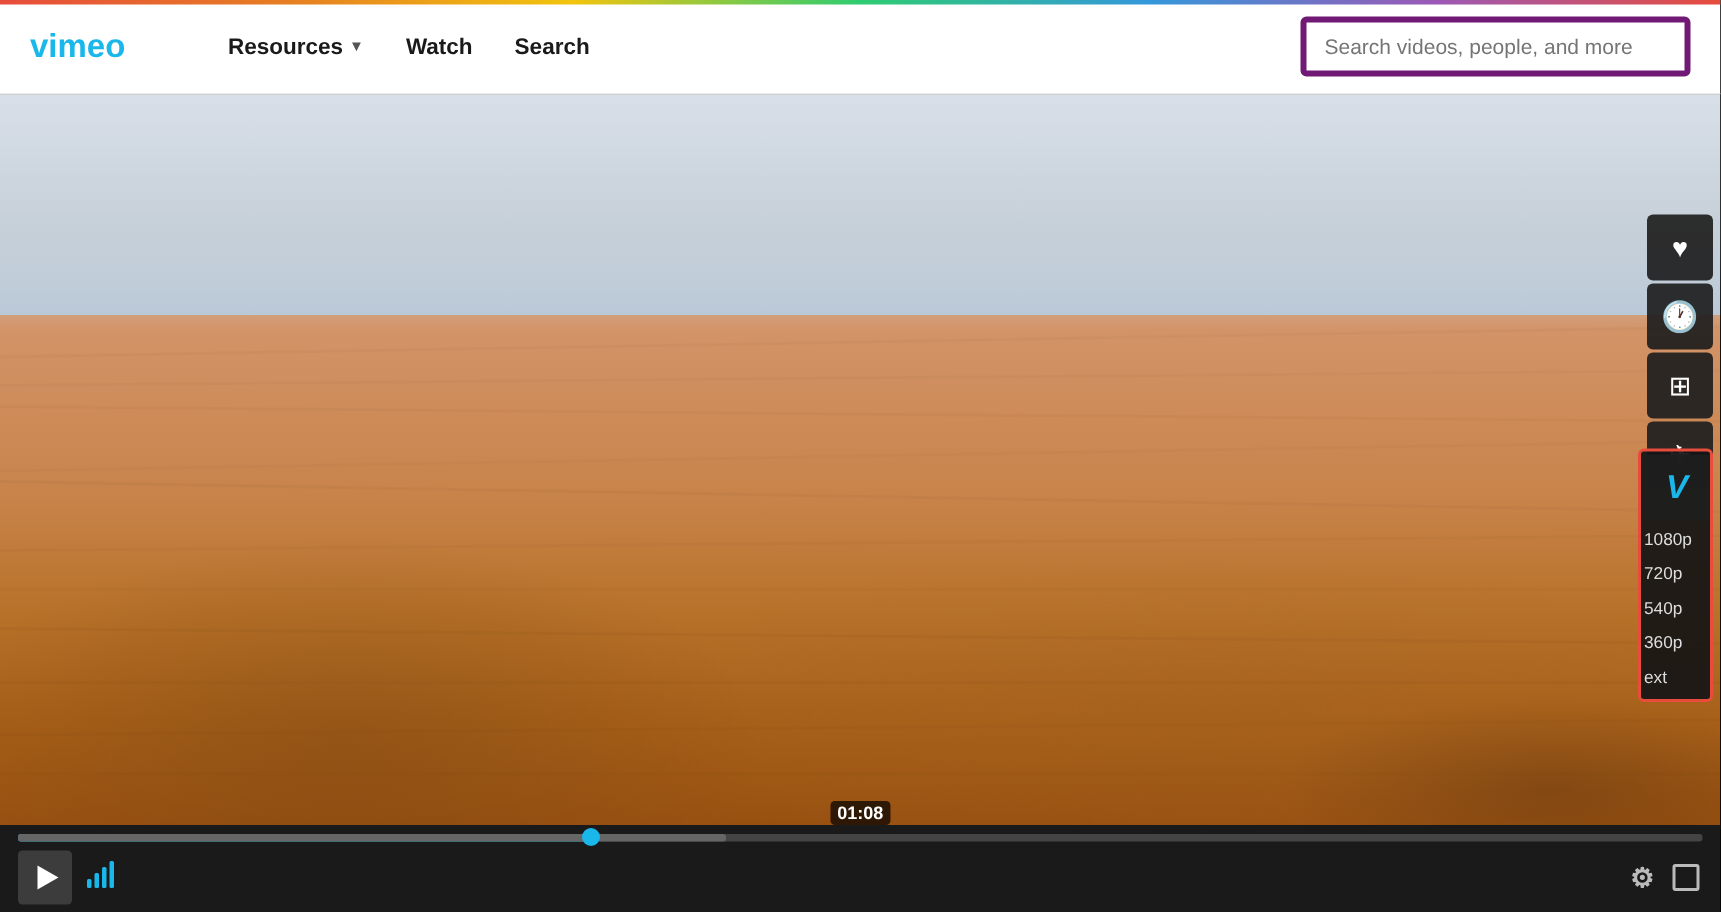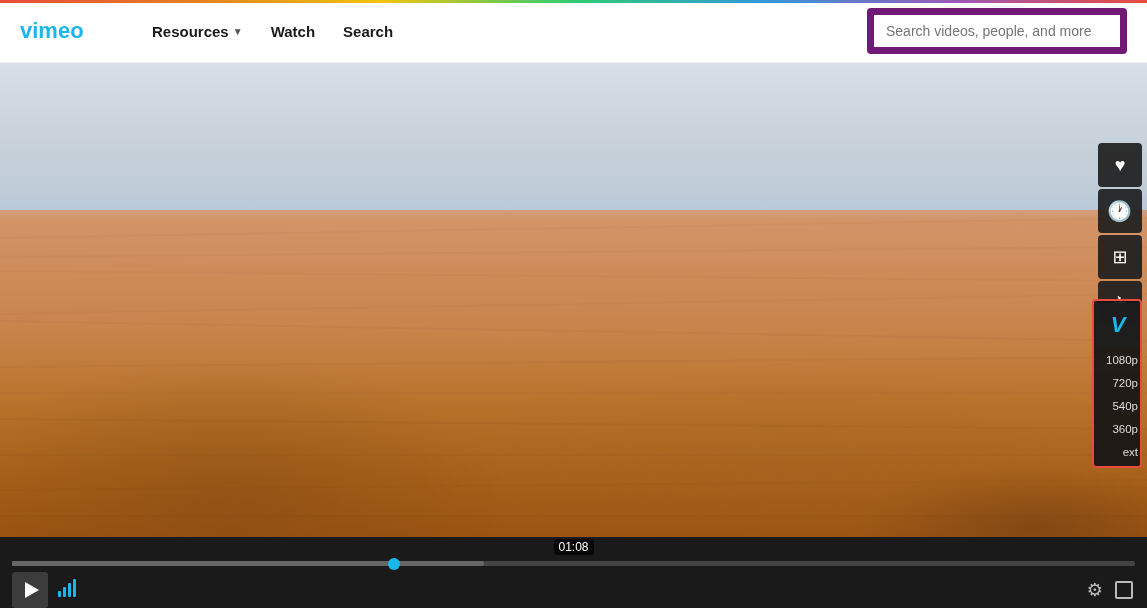--- a/index.html
+++ b/index.html
@@ -45,21 +45,21 @@
       display: flex; align-items: center; gap: 4px;
     }
     .nav-resources .arrow {
       font-size: 10px; color: #555;
     }
 
     .nav-search {
       margin-left: auto;
       width: 260px;
       height: 36px;
-      border: 7px solid #701a75;
+      border: 4px solid #701a75;
       border-radius: 4px;
       padding: 16px 12px;
       font-size: 14px;
       color: #999;
       outline: none;
     }
 
     
     #video-container {
       position: relative;
@@ -169,38 +169,39 @@
       color: #1ab7ea;
       font-size: 22px;
       font-weight: 900;
       font-style: italic;
       line-height: 1;
     }
 
     .quality-option {
       display: block;
       width: 100%;
-      text-align: right;
+      text-align: left;
       padding: 4px 2px;
       font-size: 11.5px;
       color: #ddd;
       cursor: pointer;
       line-height: 1.3;
     }
 
     
     #controls-bar {
       position: absolute;
       bottom: 0; left: 0; right: 0;
-      height: 71px;
+      height: 58px;
       background: #1a1a1a;
       display: flex;
       flex-direction: column;
-      justify-content: flex-end;
+      justify-content: center;
       padding: 0 12px;
+      font-weight: bold;
     }
 
     
     #progress-row {
       display: flex;
       align-items: center;
       margin-bottom: 6px;
       position: relative;
     }
     #time-display {

